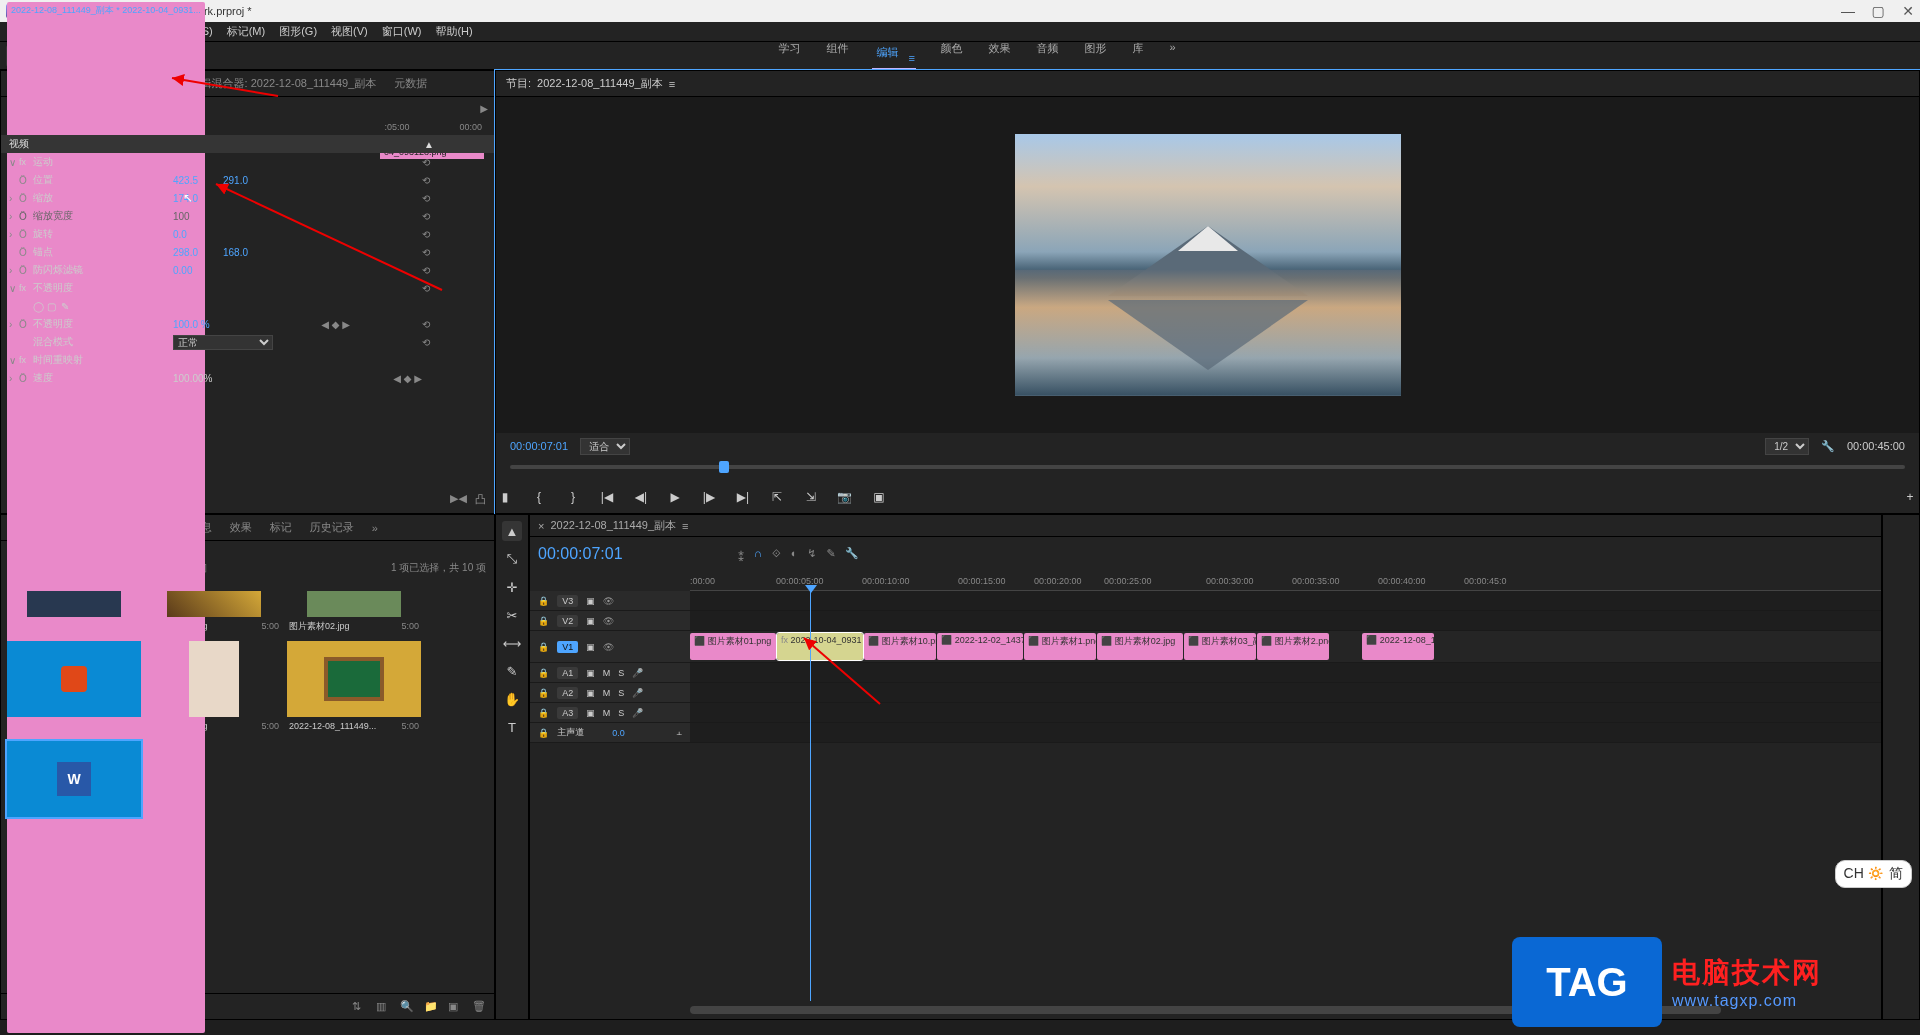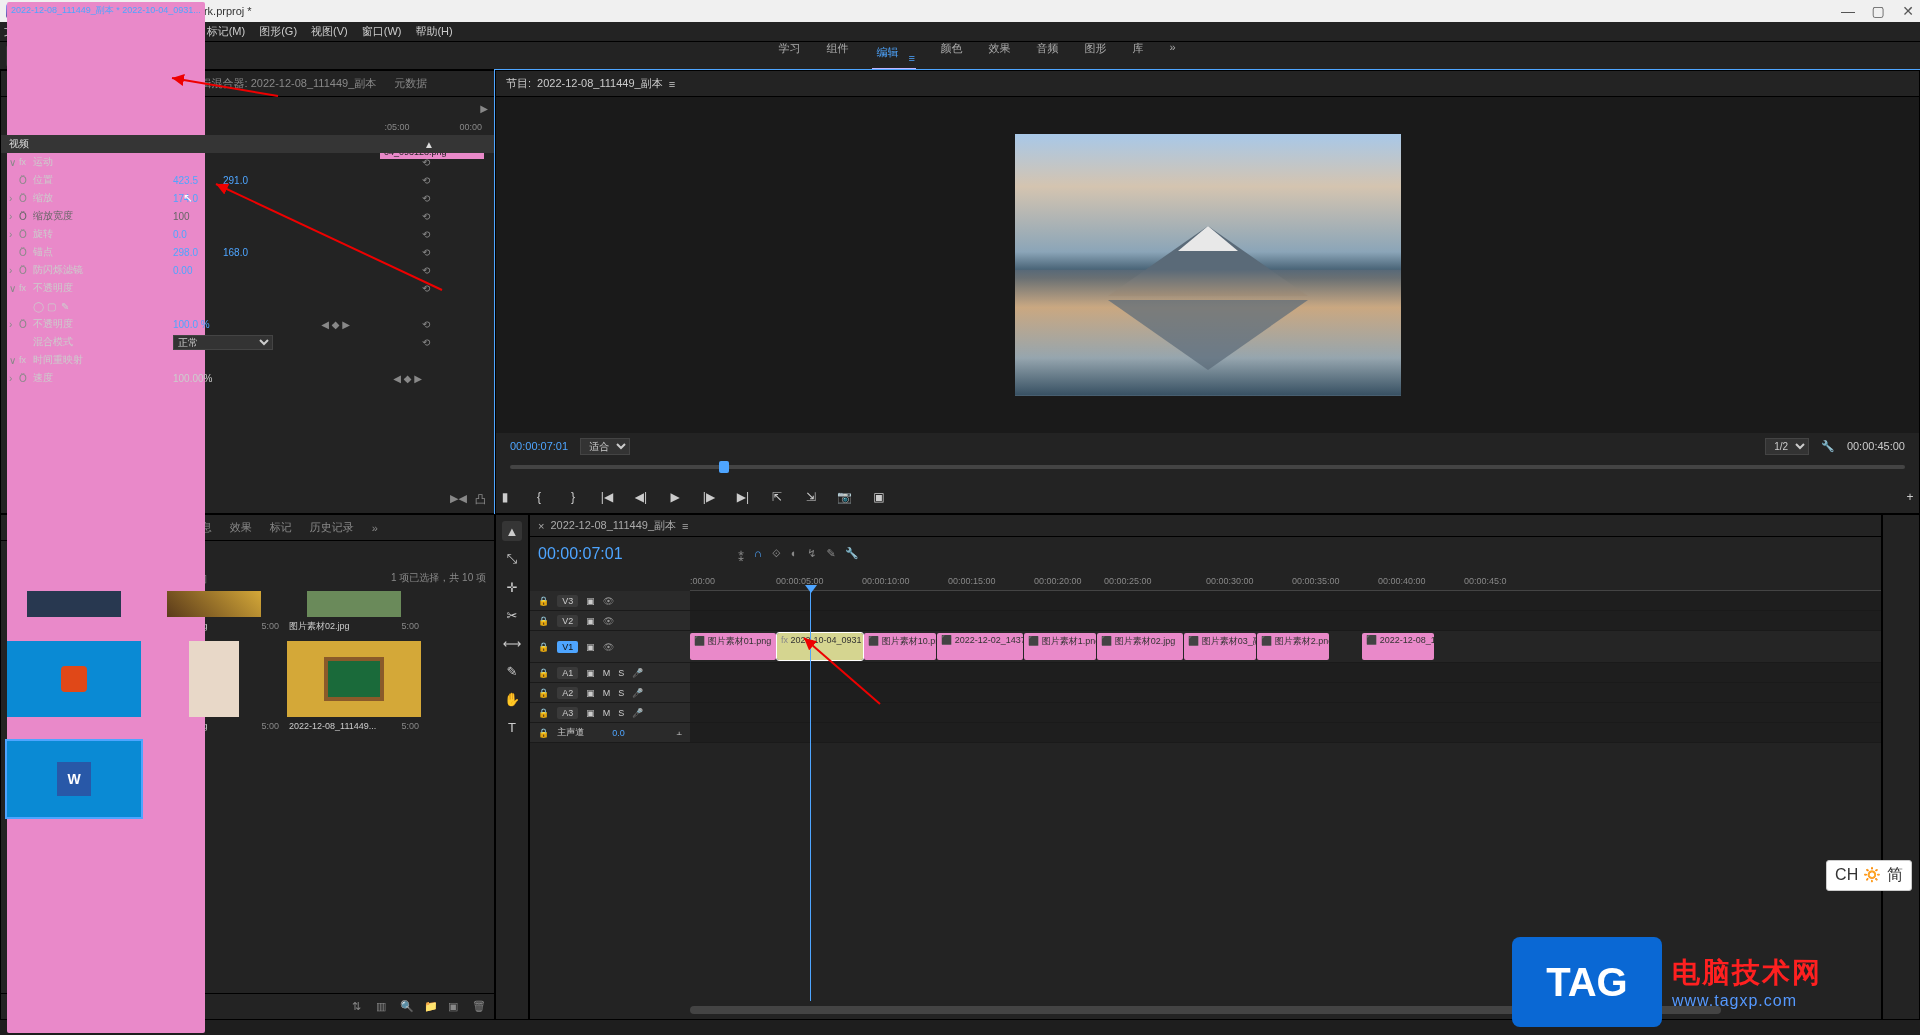--- a/index.html
+++ b/index.html
@@ -2,21 +2,21 @@
 <html><head>
 <meta charset="utf-8">
 <style>
 *{margin:0;padding:0;box-sizing:border-box;font-family:"Microsoft YaHei",Arial,sans-serif;user-select:none}
 body{background:#1e1e1e;color:#ccc;font-size:11px;overflow:hidden;width:1920px;height:1035px}
 .titlebar{height:22px;background:#f0f0f0;display:flex;align-items:center;padding:0 6px;color:#333;justify-content:space-between}
 .titlebar-left{display:flex;align-items:center;gap:6px}
 .pr-icon{width:14px;height:14px;background:linear-gradient(135deg,#9999ff,#2a0845);border-radius:2px;display:flex;align-items:center;justify-content:center;color:#fff;font-size:8px;font-weight:bold}
 .win-controls{display:flex;gap:18px}
 .win-btn{width:12px;height:12px;display:flex;align-items:center;justify-content:center;font-size:14px;color:#555;cursor:pointer}
-.menubar{height:20px;background:#232323;display:flex;align-items:center;padding:0 4px;gap:14px;font-size:11px;color:#ccc;border-bottom:1px solid #000}
+.menubar{height:20px;background:#232323;display:flex;align-items:center;padding:0 24px;gap:14px;font-size:11px;color:#ccc;border-bottom:1px solid #000}
 .menubar span{cursor:pointer}
 .toolbar{height:28px;background:#232323;display:flex;align-items:center;border-bottom:1px solid #000}
 .home-btn{width:28px;height:22px;background:#353535;margin-left:6px;display:flex;align-items:center;justify-content:center;border-radius:3px}
 .workspaces{flex:1;display:flex;justify-content:center;gap:22px;color:#aaa}
 .workspaces span{cursor:pointer;padding:4px 2px}
 .workspaces .active{color:#4ea5ff;border-bottom:7px solid #c4b5fd}
 .workspaces .ws-item{display:flex;align-items:center;gap:6px}
 .ws-indicator{display:inline-block;width:8px;height:8px}
 .main{display:flex;height:444px}
 .panel{background:#232323;border:1px solid #000;display:flex;flex-direction:column}
@@ -51,21 +51,21 @@
 .program-info .tc{color:#4ea5ff}
 .program-info select{background:#333;color:#ccc;border:1px solid #444;font-size:10px;padding:1px 4px}
 .program-scrub{height:22px;position:relative;padding:0 14px}
 .scrub-track{height:4px;background:#444;border-radius:2px;margin-top:6px;position:relative}
 .scrub-handle{position:absolute;top:-4px;left:15%;width:10px;height:12px;background:#4ea5ff;border-radius:2px}
 .program-transport{height:32px;display:flex;align-items:center;justify-content:center;gap:16px}
 .tbtn{width:18px;height:18px;display:flex;align-items:center;justify-content:center;color:#ccc;cursor:pointer;font-size:12px}
 .lower{display:flex;height:506px}
 .project-panel{width:495px;display:flex;flex-direction:column}
 .proj-sub{height:20px;padding:0 18px;font-size:10px;color:#888;display:flex;align-items:center;gap:6px}
-.proj-search{height:24px;display:flex;align-items:flex-end;padding:0 8px;gap:8px}
+.proj-search{height:24px;display:flex;align-items:flex-start;padding:0 8px;gap:8px}
 .proj-search input{flex:0 0 150px;background:#1a1a1a;border:1px solid #444;color:#ccc;padding:2px 18px 2px 6px;font-size:10px;border-radius:10px}
 .proj-search .count{margin-left:auto;color:#888;font-size:10px}
 .proj-grid{flex:1;padding:6px;display:flex;flex-wrap:wrap;gap:6px;align-content:flex-start;overflow:auto}
 .proj-item{width:134px;display:flex;flex-direction:column}
 .proj-thumb{width:100%;height:76px;background:#333;display:flex;align-items:center;justify-content:center;position:relative;font-size:9px;color:#666}
 .proj-thumb.small{width:94px;height:26px;margin:0 auto}
 .proj-label{height:18px;display:flex;align-items:center;justify-content:space-between;font-size:9px;padding:0 2px}
 .proj-label .dur{color:#888}
 .proj-item.selected .proj-thumb{outline:2px solid #4ea5ff}
 .proj-footer{height:26px;display:flex;align-items:center;padding:0 8px;gap:10px;border-top:1px solid #000}
@@ -92,21 +92,21 @@
 .track-row.v1{height:32px}
 .track-row.v1 .track-content{background:#252525}
 .clip{position:absolute;top:2px;bottom:2px;background:#e989c9;font-size:9px;color:#333;padding:2px 4px;overflow:hidden;white-space:nowrap;border-radius:2px}
 .clip.sel{background:#d5d590;outline:1px solid #fff}
 .playhead{position:absolute;top:0;bottom:0;width:1px;background:#4ea5ff;left:120px;z-index:10}
 .playhead::before{content:"";position:absolute;top:-6px;left:-5px;width:0;height:0;border-left:6px solid transparent;border-right:6px solid transparent;border-top:8px solid #4ea5ff}
 .audio-panel{width:38px;background:#232323;border:1px solid #000}
 .arrow{position:absolute;pointer-events:none;z-index:100}
 .arrow-line{stroke:#e00;stroke-width:2;fill:none}
 .arrow-head{fill:#e00}
-.ime-badge{position:absolute;right:8px;top:860px;background:#fff;color:#333;font-size:16px;padding:4px 8px;border:1px solid #ccc;border-radius:3px}
+.ime-badge{position:absolute;right:8px;top:860px;background:#fff;color:#333;font-size:14px;padding:4px 8px;border:1px solid #ccc;border-radius:10px}
 .tag-logo{position:absolute;right:8px;bottom:8px;width:400px;height:90px;display:flex}
 .tag-logo .tlogo{width:150px;background:#0a68d4;color:#fff;font-size:40px;font-weight:bold;display:flex;align-items:center;justify-content:center;border-radius:8px}
 .tag-logo .ttext{flex:1;display:flex;flex-direction:column;justify-content:center;padding-left:10px}
 .tag-logo .ttext .l1{color:#ff2020;font-size:28px;font-weight:bold;letter-spacing:2px}
 .tag-logo .ttext .l2{color:#5599ff;font-size:16px;letter-spacing:1px}
 </style>
 </head>
 <body>
 
 <div class="titlebar">
@@ -454,21 +454,21 @@
           <span>↯</span>
           <span>✎</span>
           <span>🔧</span>
         </span>
       </div>
       <div style="position:relative">
         <div class="tl-ruler">
           <span style="left:0">:00:00</span>
           <span style="left:86px">00:00:05:00</span>
           <span style="left:172px">00:00:10:00</span>
-          <span style="left:258px">00:00:15:00</span>
+          <span style="left:268px">00:00:15:00</span>
           <span style="left:344px">00:00:20:00</span>
           <span style="left:414px">00:00:25:00</span>
           <span style="left:516px">00:00:30:00</span>
           <span style="left:602px">00:00:35:00</span>
           <span style="left:688px">00:00:40:00</span>
           <span style="left:774px">00:00:45:0</span>
         </div>
       </div>
       <div class="tl-tracks">
         <div style="position:absolute;left:160px;top:0;bottom:0;right:0">

